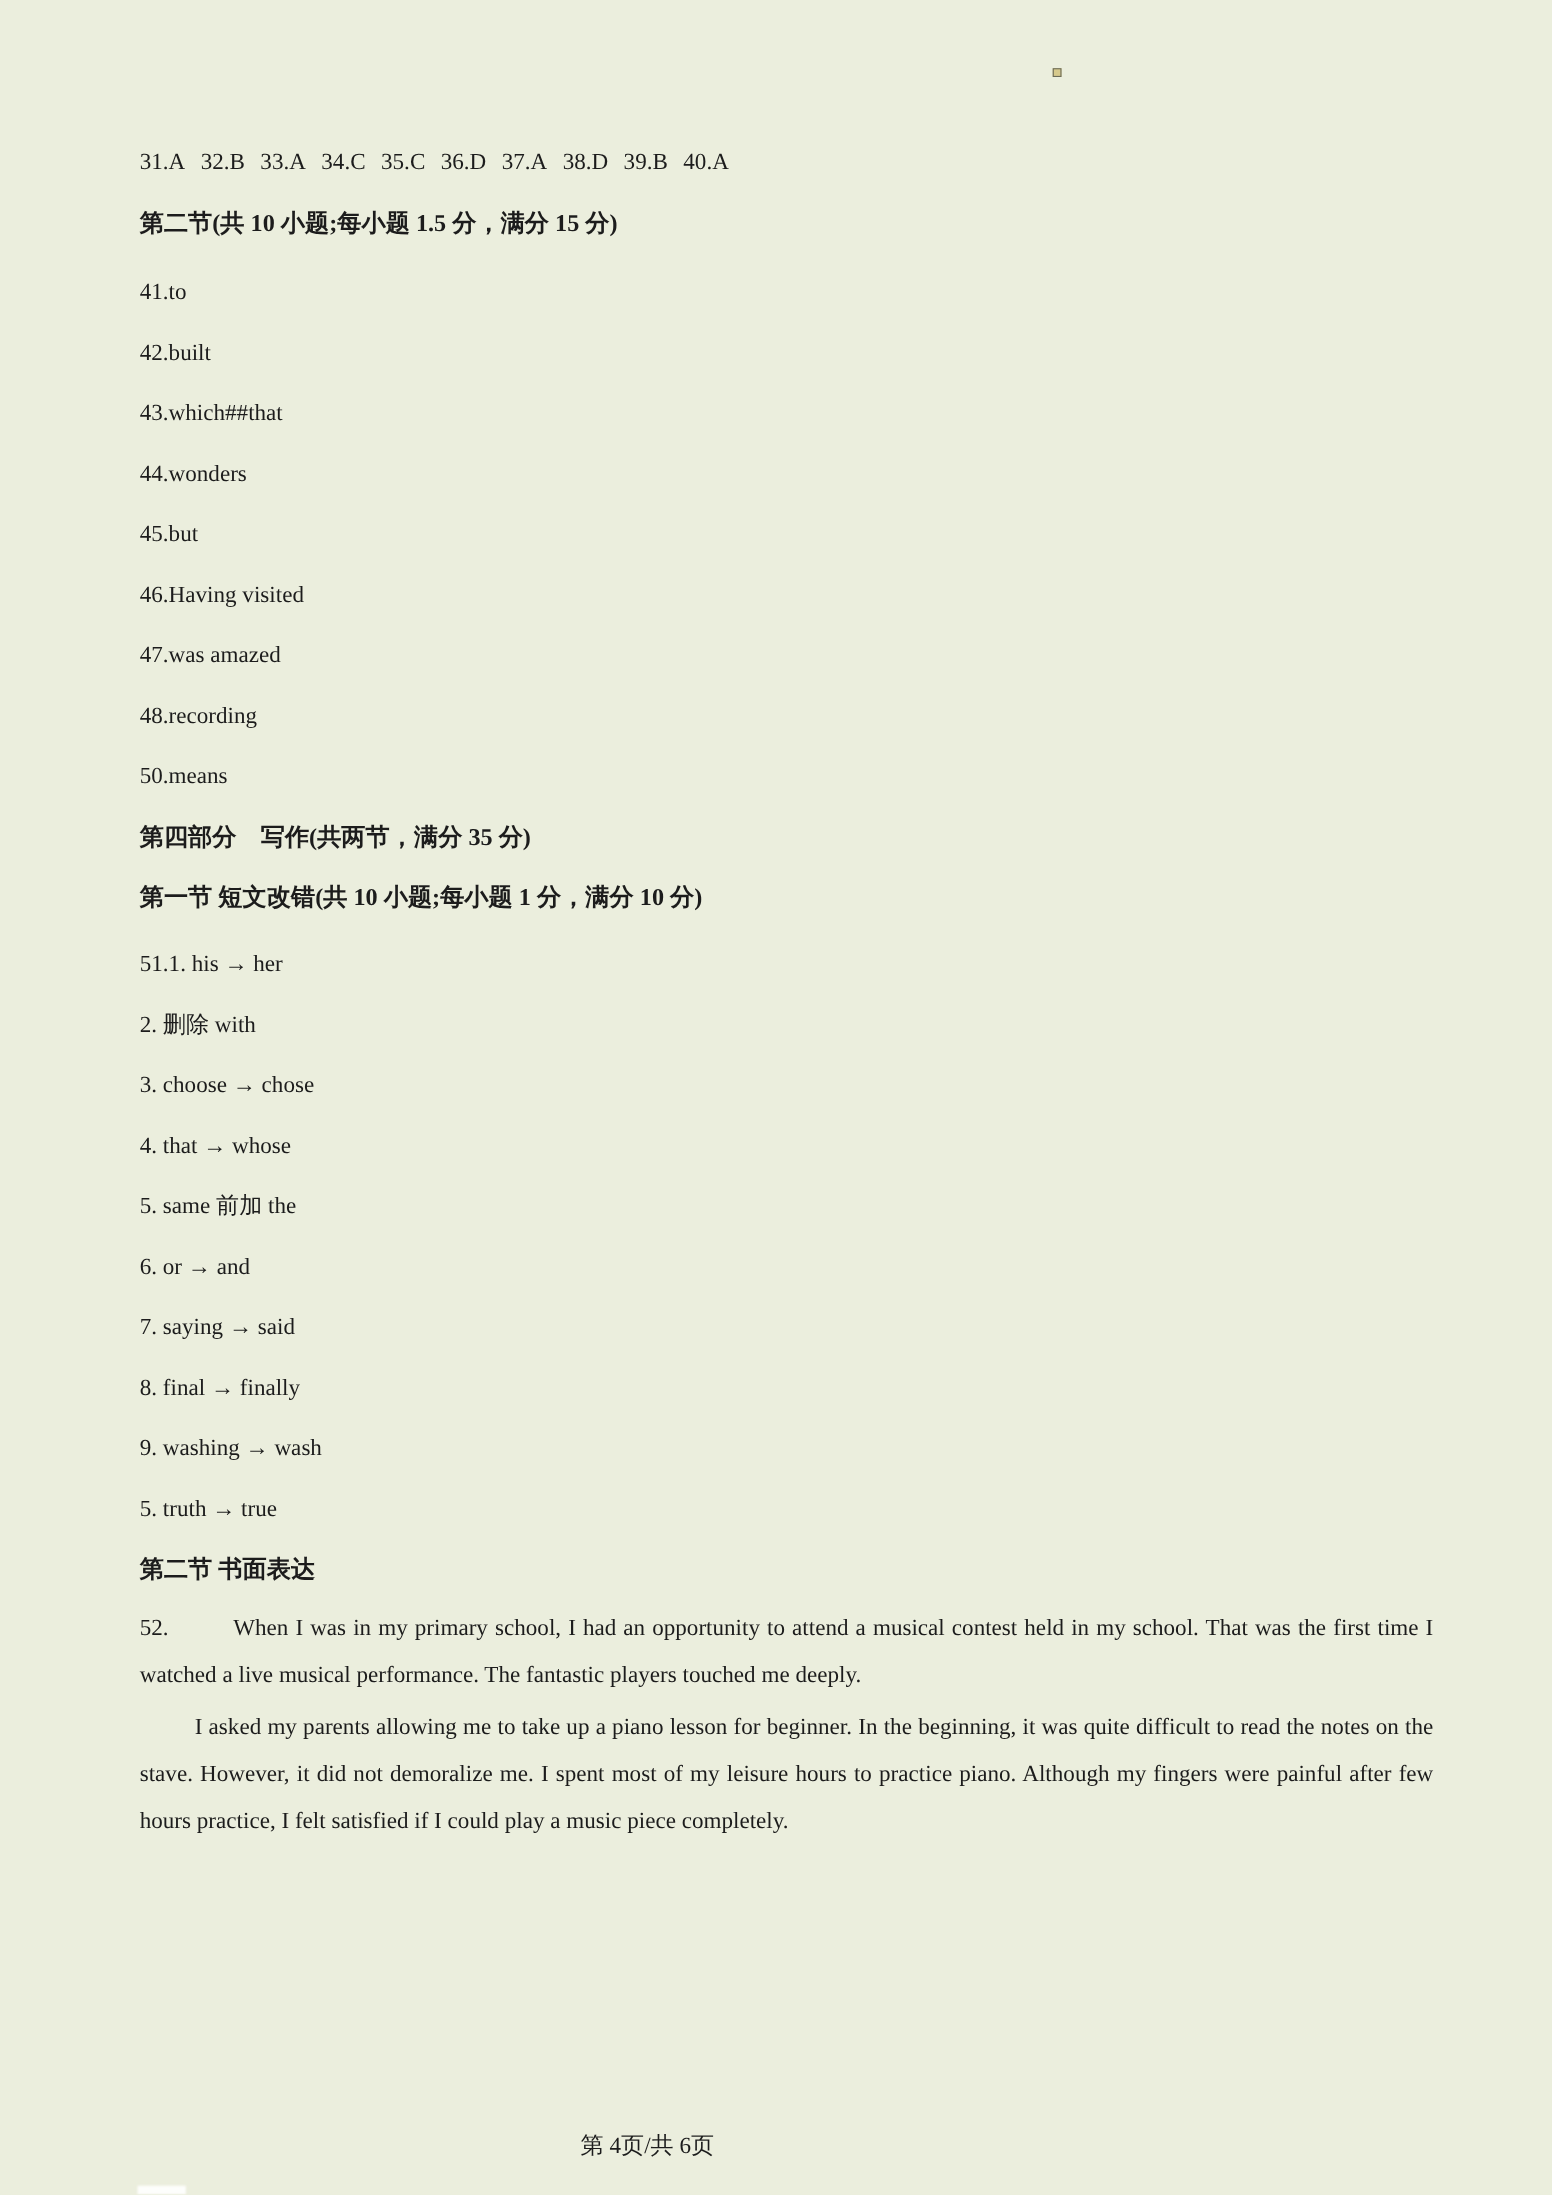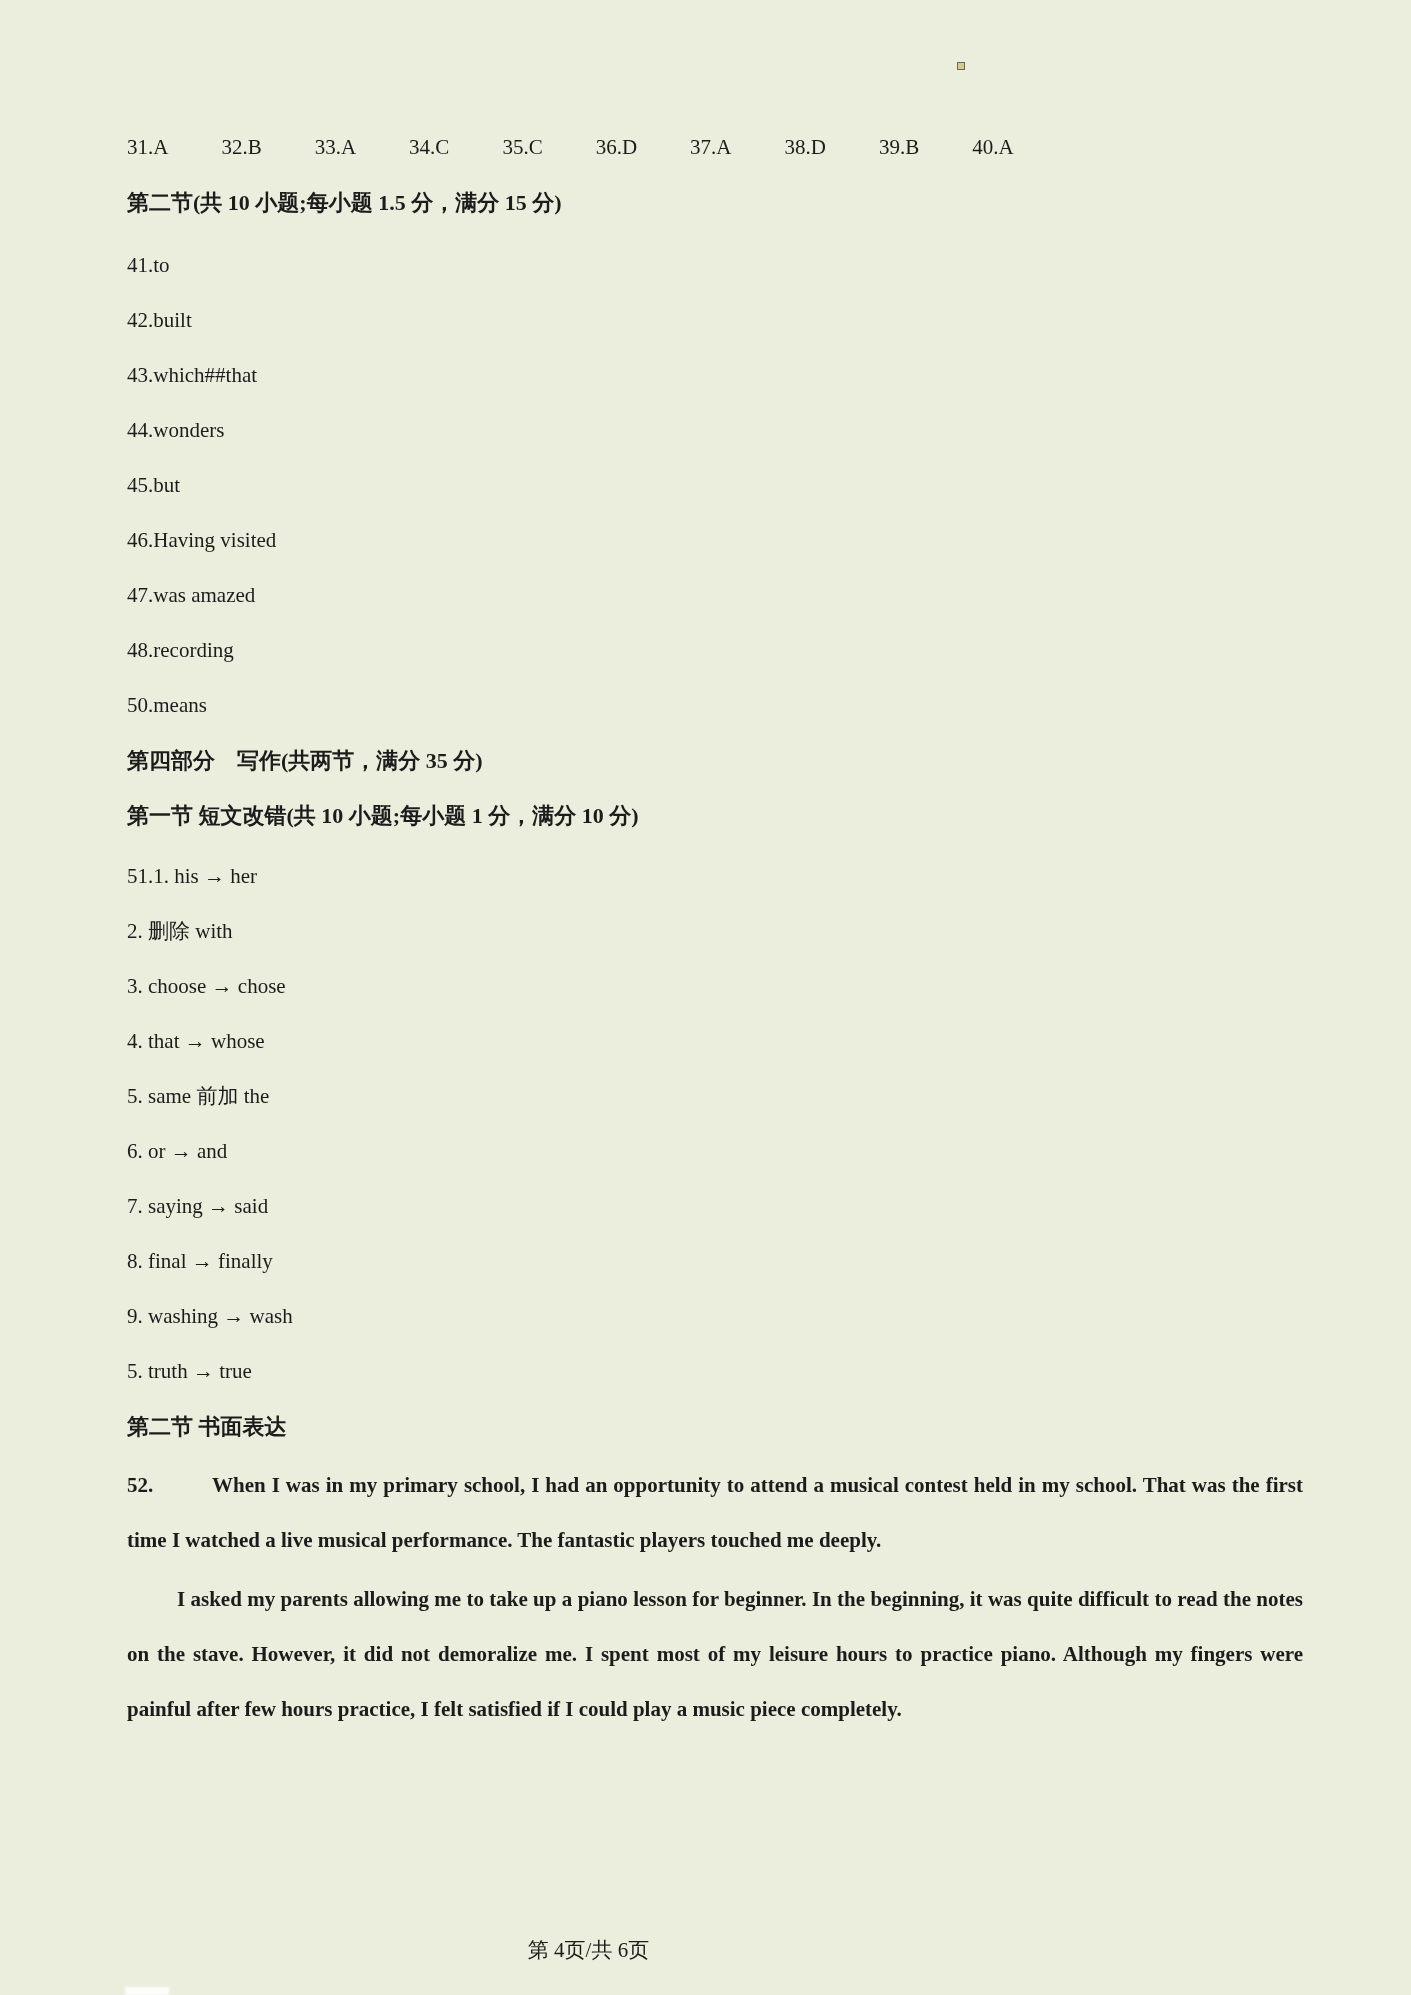--- a/index.html
+++ b/index.html
@@ -12,39 +12,38 @@
     font-size: 21px;
     position: relative;
     overflow: hidden;
   }
   .content {
     padding: 120px 0 0 127px;
     width: 1176px;
   }
   .answers-row {
     display: flex;
-    gap: 53px;
+    gap: 14px;
     line-height: 55px;
     white-space: nowrap;
   }
   .sec-header {
     font-weight: bold;
     font-size: 22px;
     line-height: 55px;
   }
   .fill-list { margin-top: 8px; }
   .fill-item { line-height: 55px; }
   .corr-list { margin-top: 6px; }
   .corr-item { line-height: 55px; }
   .essay { margin-top: 4px; }
   .essay-p {
-    line-height: 55px;
+    line-height: 43px;
     text-align: justify;
     margin: 0;
-    font-weight: bold;
   }
   .essay-p2 {
     margin-top: 4px;
     text-indent: 50px;
   }
   .qnum {
     display: inline-block;
     width: 85px;
   }
   .footer {

